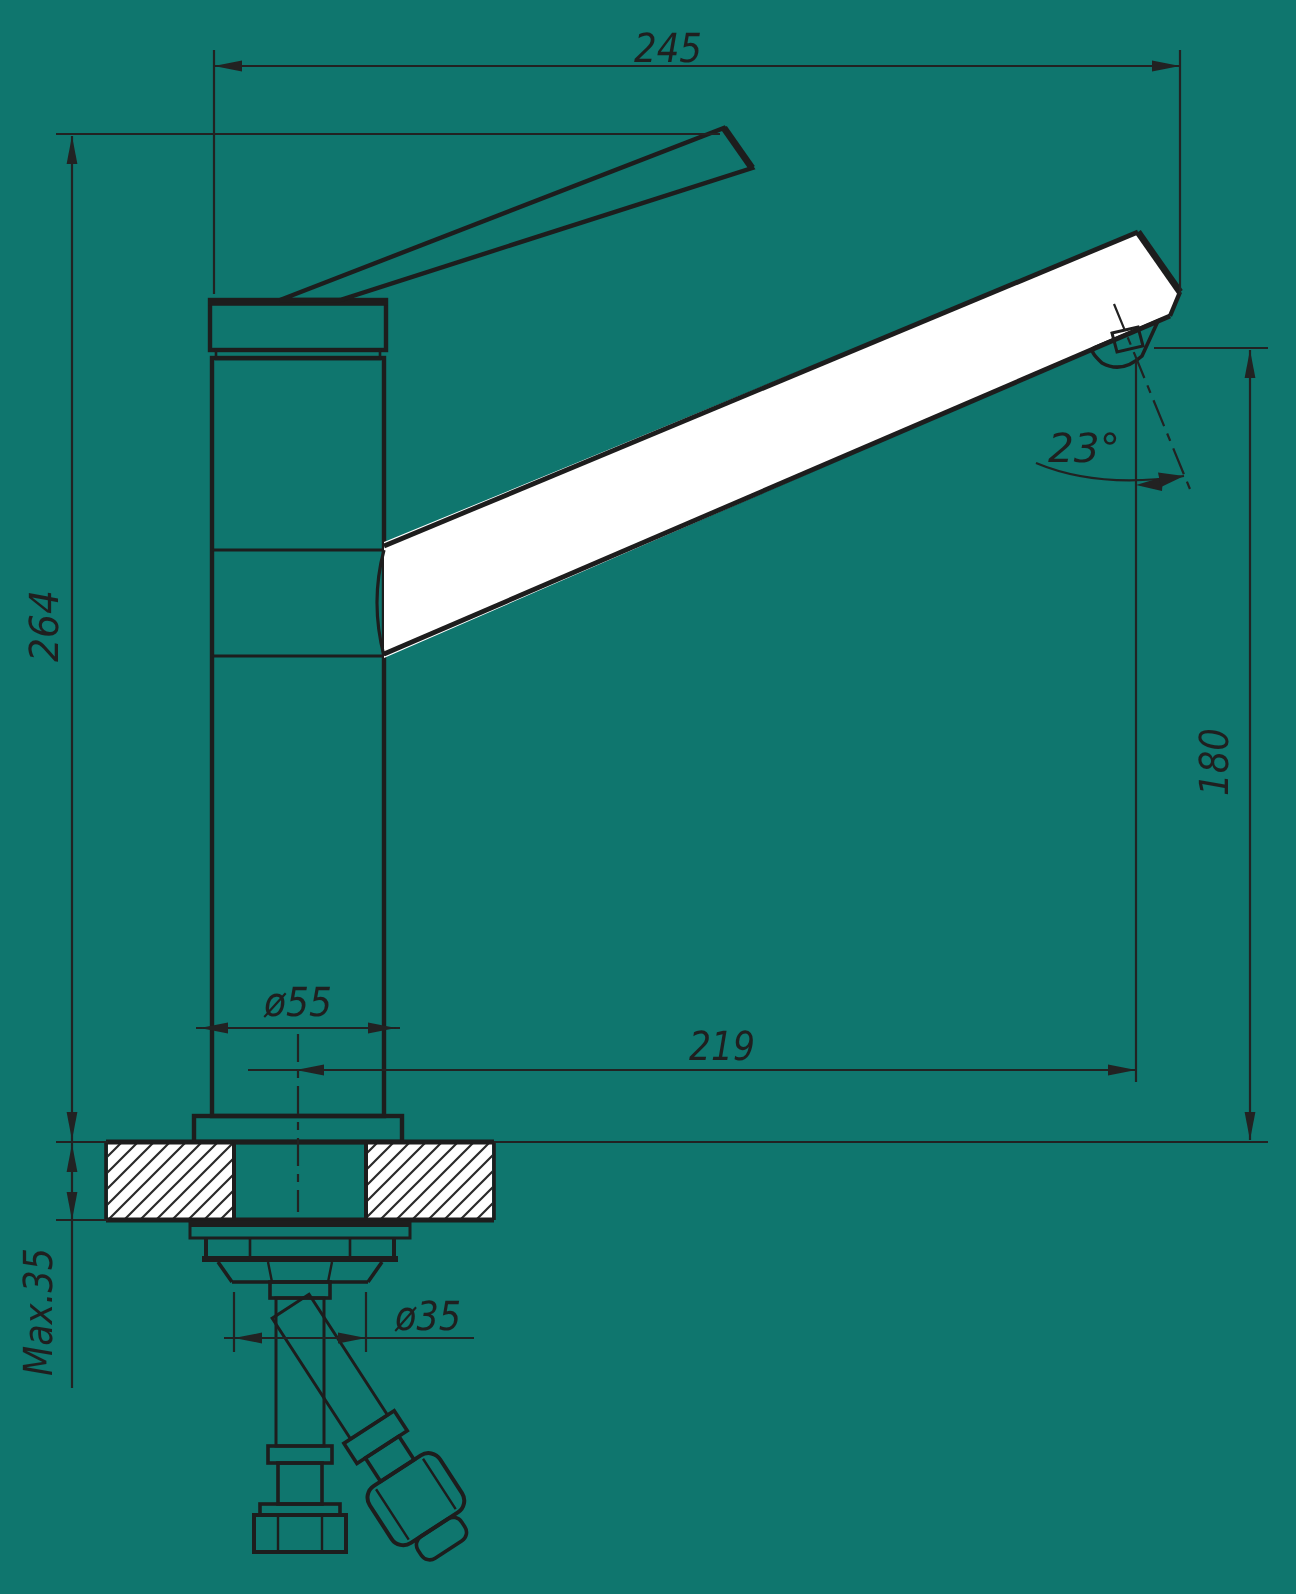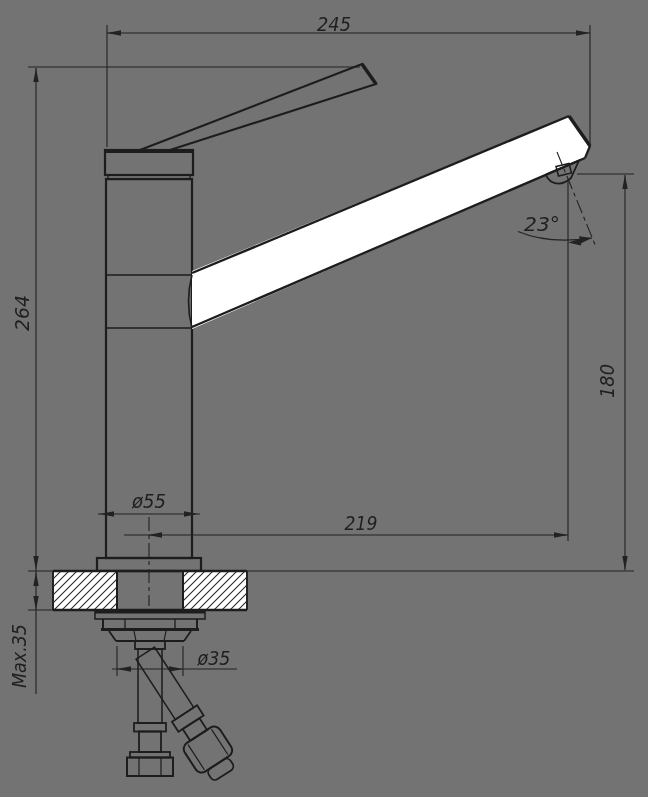--- a/index.html
+++ b/index.html
@@ -4,21 +4,21 @@
 <style>
   html, body {
     margin: 0;
     padding: 0;
     background: #ffffff;
   }
   .sheet {
     position: relative;
     width: 648px;
     height: 797px;
-    background: #737373;
+    background: #0f766e;
     overflow: hidden;
   }
   svg { display: block; }
   .thin   { stroke: #222222; stroke-width: 1.1; fill: none; }
   .obj    { stroke: #1d1d1d; fill: none; }
   .arrow  { fill: #222222; stroke: none; }
   .dim-text {
     font-family: "DejaVu Sans", "Liberation Sans", sans-serif;
     font-style: italic;
     font-size: 20px;

